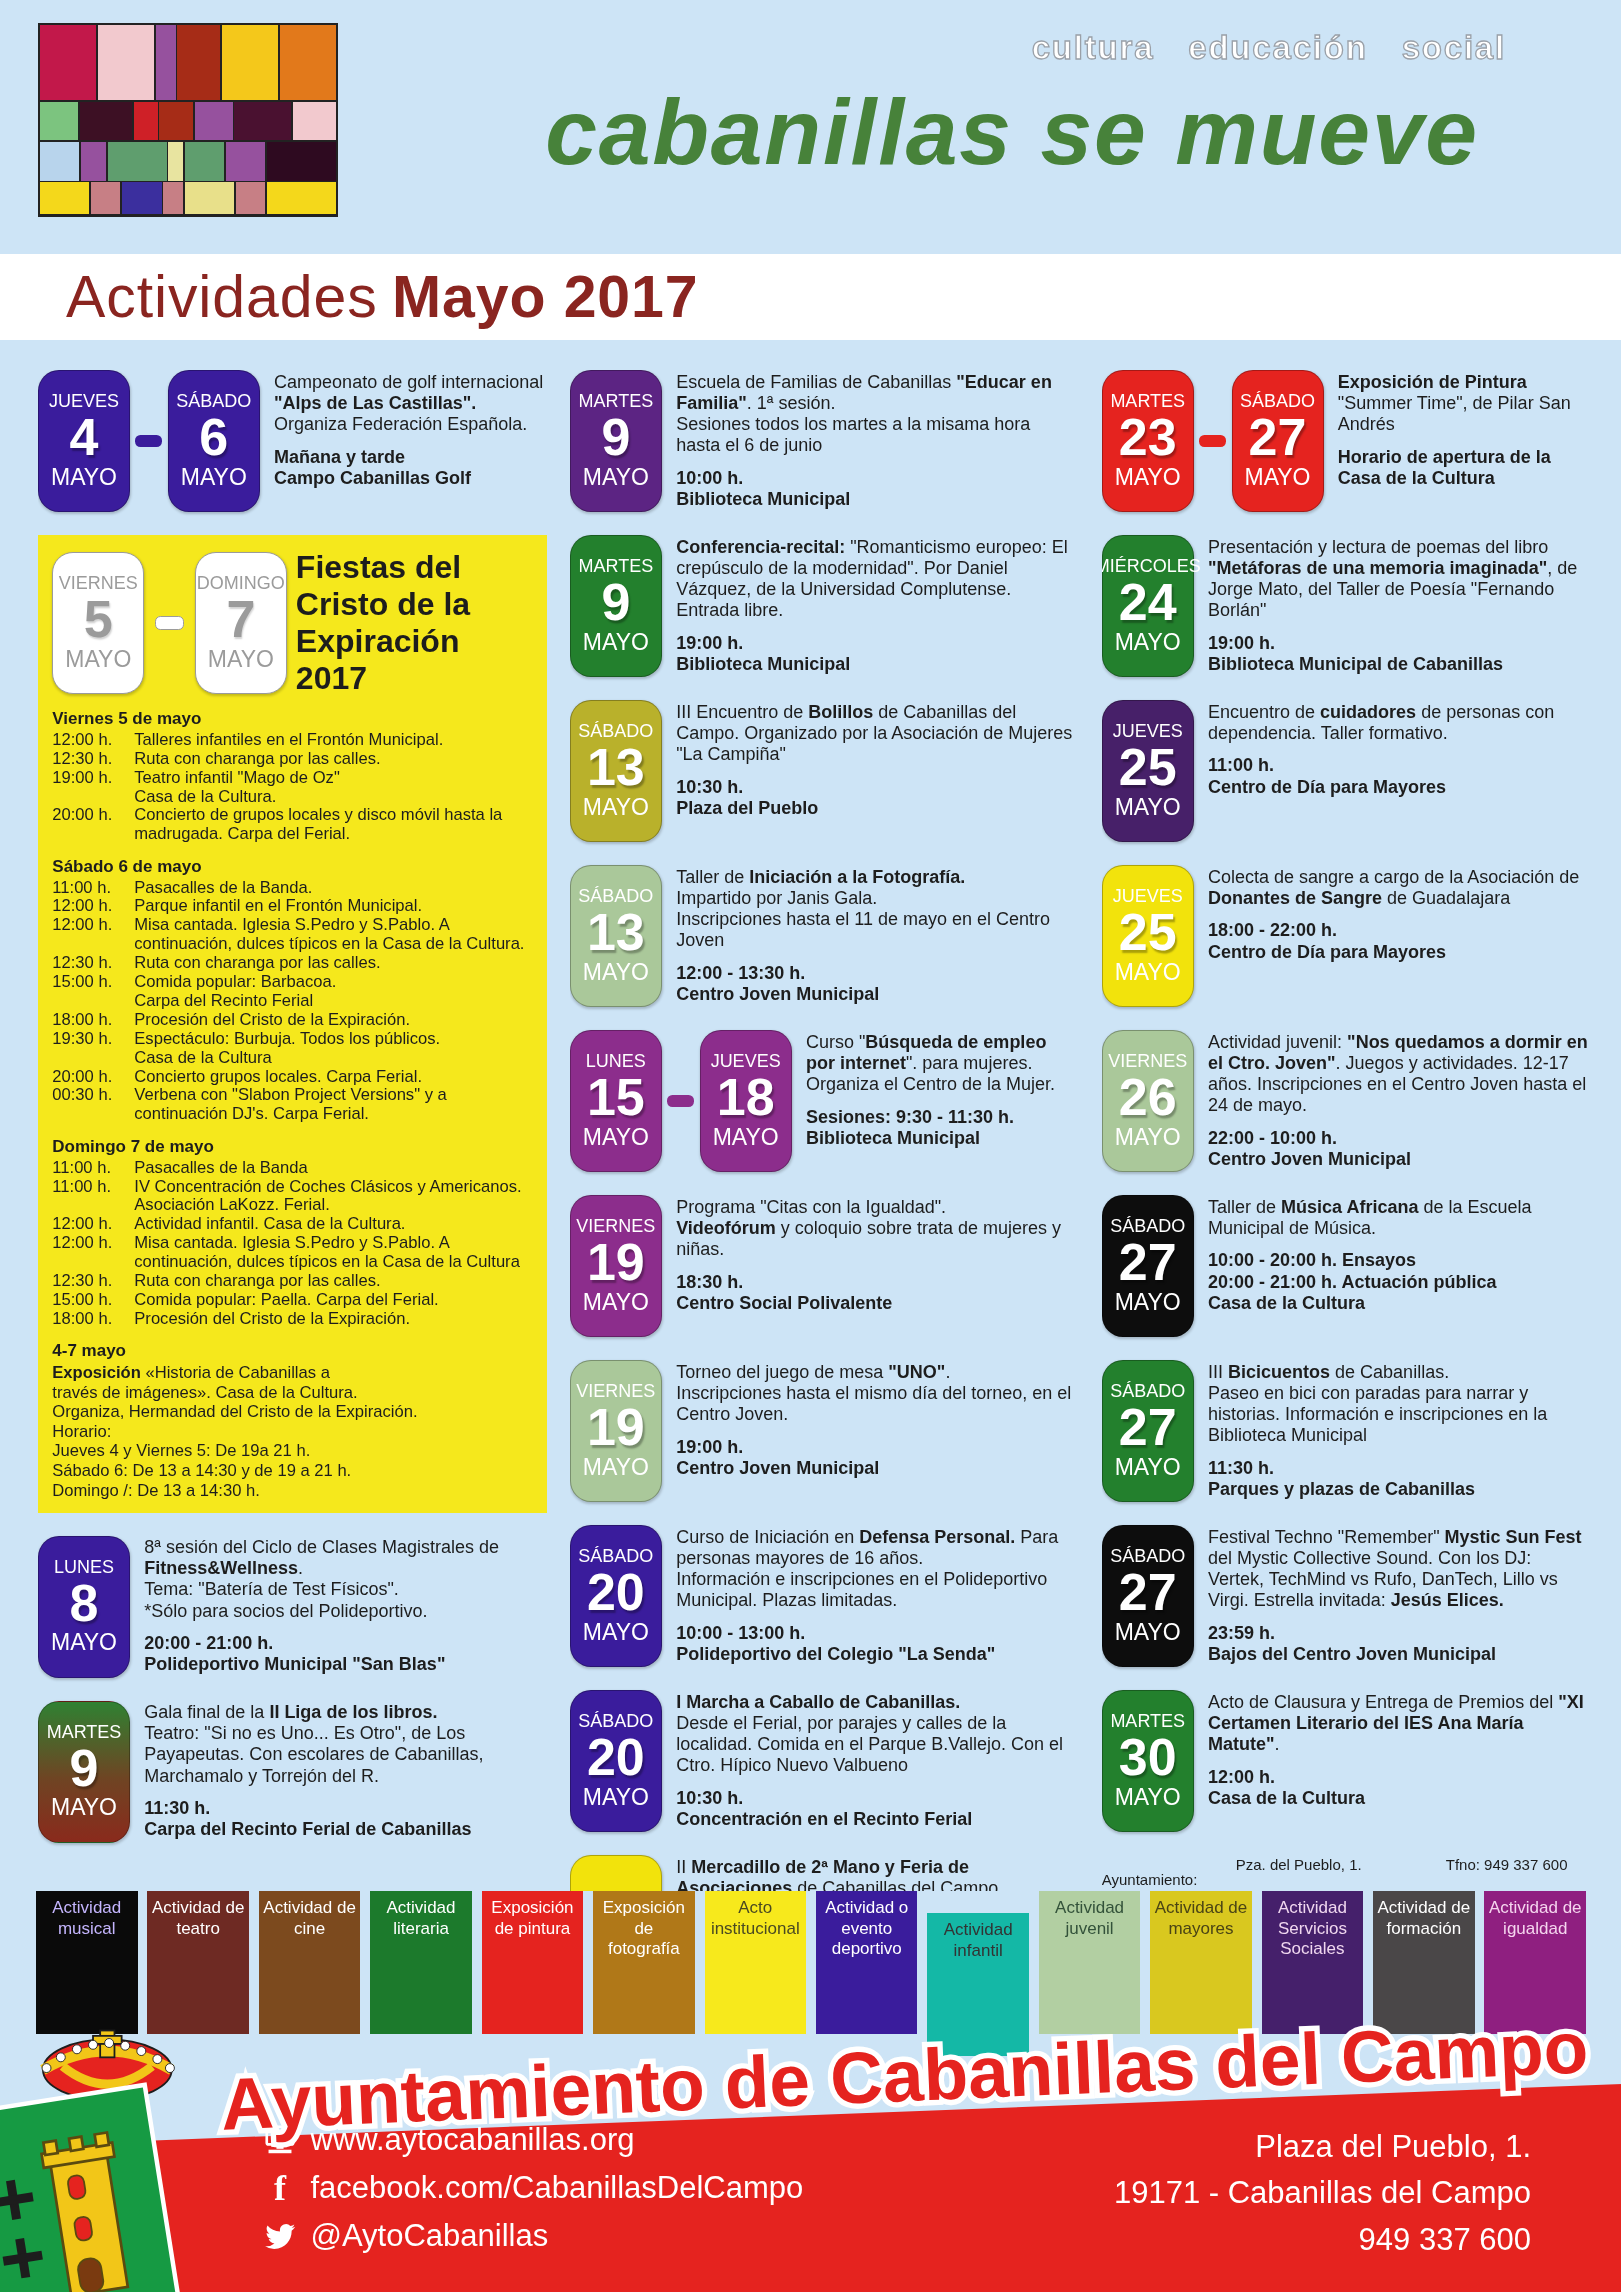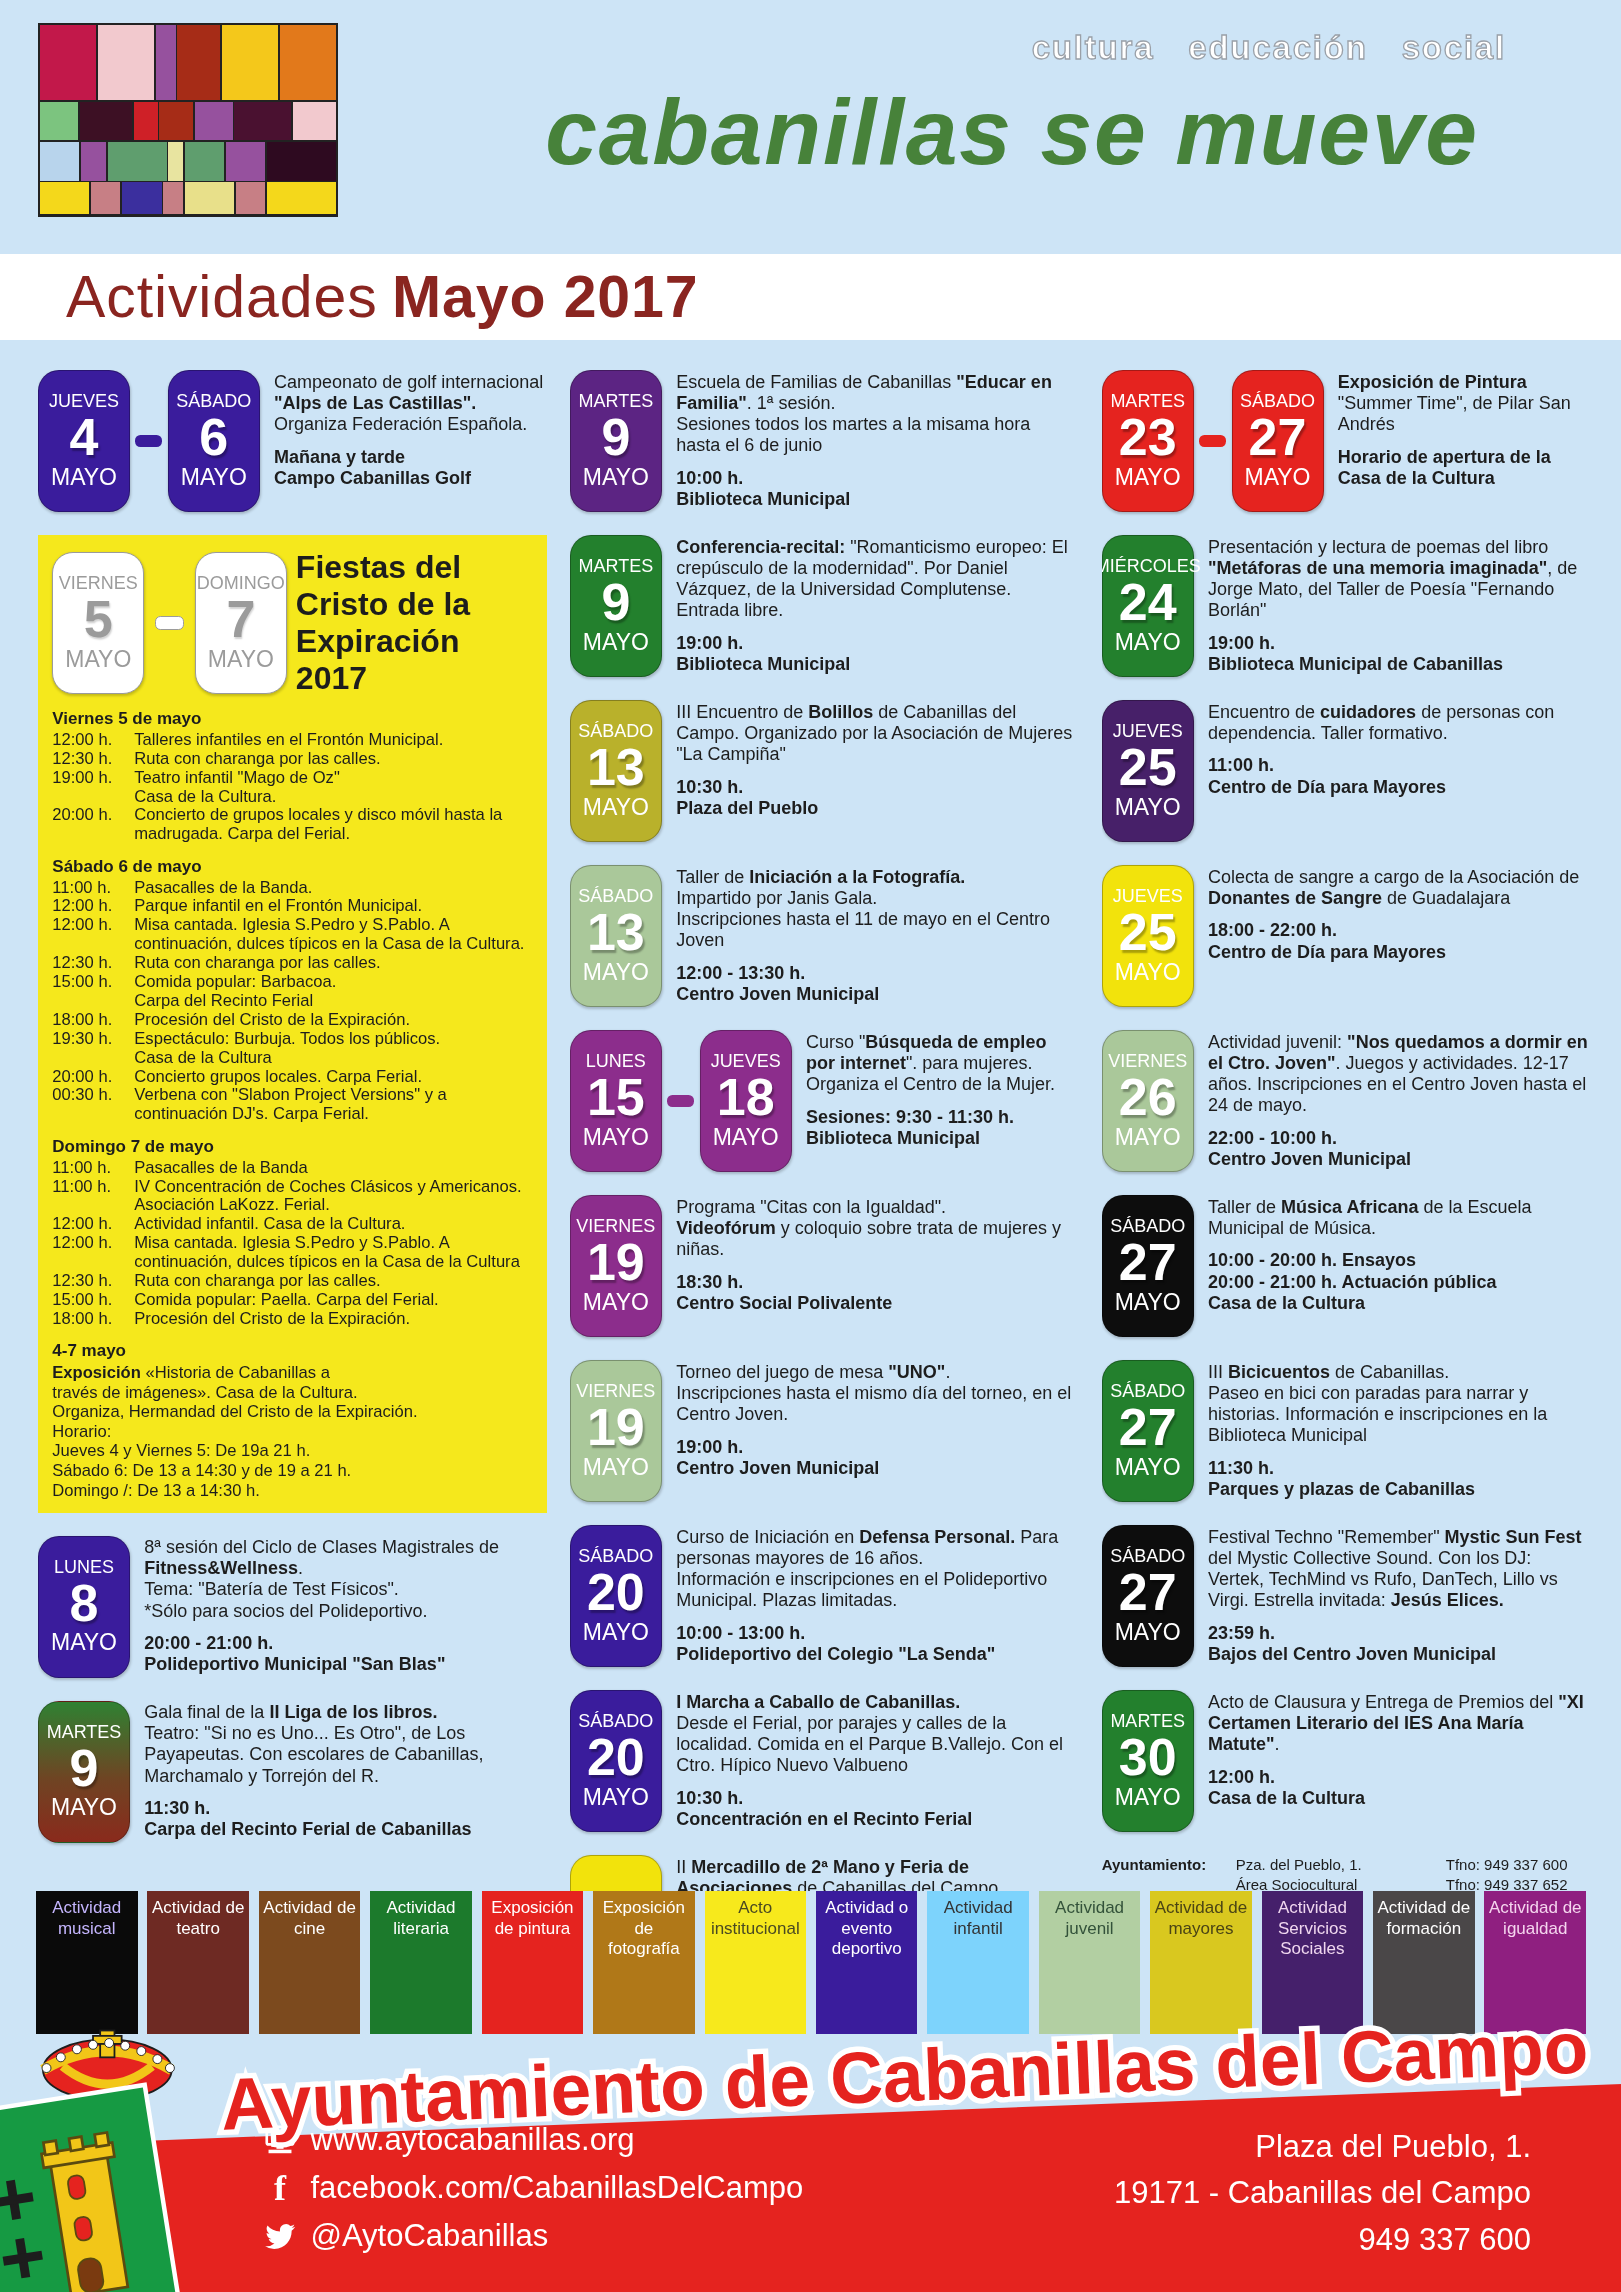--- a/index.html
+++ b/index.html
@@ -59,21 +59,21 @@
   .fiestas-title{font-size:32px;font-weight:bold;text-align:left;flex:1;line-height:1.15;padding:0 3.6px;}
   .fsec{margin-top:12.5px;}
   .fsec-h{font-weight:bold;font-size:17px;margin-bottom:1.8px;}
   .fitem{display:flex;font-size:16.6px;line-height:1.14;}
   .fitem .time{flex:0 0 82px;}
   .fitem .txt{flex:1;}
   .fextra{font-size:16.6px;line-height:1.18;}
   
   .contacts{margin-top:9px;font-size:15px;line-height:1.35;}
   .crow{display:grid;grid-template-columns:134px 210px auto;}
-  .crow .lbl{font-weight:bold;}
+  .crow .lbl{font-weight:normal;margin-top:15px;}
   
   .legend{height:155px;display:flex;gap:9.9px;padding:0 36px;box-sizing:border-box;}
   .lbox{flex:1;height:143px;padding:7.2px 3.6px 0 3.6px;box-sizing:border-box;text-align:center;
         font-size:17px;line-height:1.2;}
   
   .footer{height:246px;position:relative;}
   .redband{position:absolute;left:0;right:0;bottom:0;height:208px;background:#e5231f;
            clip-path:polygon(0 30%,100% 0,100% 100%,0 100%);}
   .ftitle{position:absolute;left:206px;top:-12.5px;width:1397px;text-align:center;
           transform:rotate(-2.4deg);font-size:73px;font-weight:bold;z-index:3;white-space:nowrap;}
@@ -630,21 +630,21 @@
 
 <div class="legend" id="legend">
     <div class="lbox" style="background: rgb(10, 10, 10); color: #c4b5fd;">Actividad musical</div>
     <div class="lbox" style="background: rgb(110, 42, 35); color: rgb(255, 255, 255);">Actividad de teatro</div>
     <div class="lbox" style="background: rgb(124, 74, 30); color: rgb(255, 255, 255);">Actividad de cine</div>
     <div class="lbox" style="background: rgb(28, 122, 44); color: rgb(255, 255, 255);">Actividad literaria</div>
     <div class="lbox" style="background: rgb(229, 35, 31); color: rgb(255, 255, 255);">Exposición de pintura</div>
     <div class="lbox" style="background: rgb(176, 120, 24); color: rgb(255, 255, 255);">Exposición de fotografía</div>
     <div class="lbox" style="background: rgb(247, 233, 28); color: rgb(74, 74, 34);">Acto institucional</div>
     <div class="lbox" style="background: rgb(58, 28, 156); color: rgb(255, 255, 255);">Actividad o evento deportivo</div>
-    <div class="lbox" style="background: #7dd3fc; color: rgb(51, 51, 51);">Actividad infantil</div>
+    <div class="lbox" style="background: #14b8a6; color: rgb(51, 51, 51); margin-top: 22px;">Actividad infantil</div>
     <div class="lbox" style="background: rgb(178, 207, 162); color: rgb(51, 82, 58);">Actividad juvenil</div>
     <div class="lbox" style="background: rgb(217, 200, 31); color: rgb(74, 68, 21);">Actividad de mayores</div>
     <div class="lbox" style="background: rgb(69, 32, 107); color: rgb(240, 215, 239);">Actividad Servicios Sociales</div>
     <div class="lbox" style="background: rgb(74, 71, 72); color: rgb(255, 255, 255);">Actividad de formación</div>
     <div class="lbox" style="background: rgb(143, 31, 128); color: rgb(245, 213, 238);">Actividad de igualdad</div>
   </div>
 
 <div class="footer">
   <div class="ftitle">
     <span class="stroke">Ayuntamiento de Cabanillas del Campo</span>

